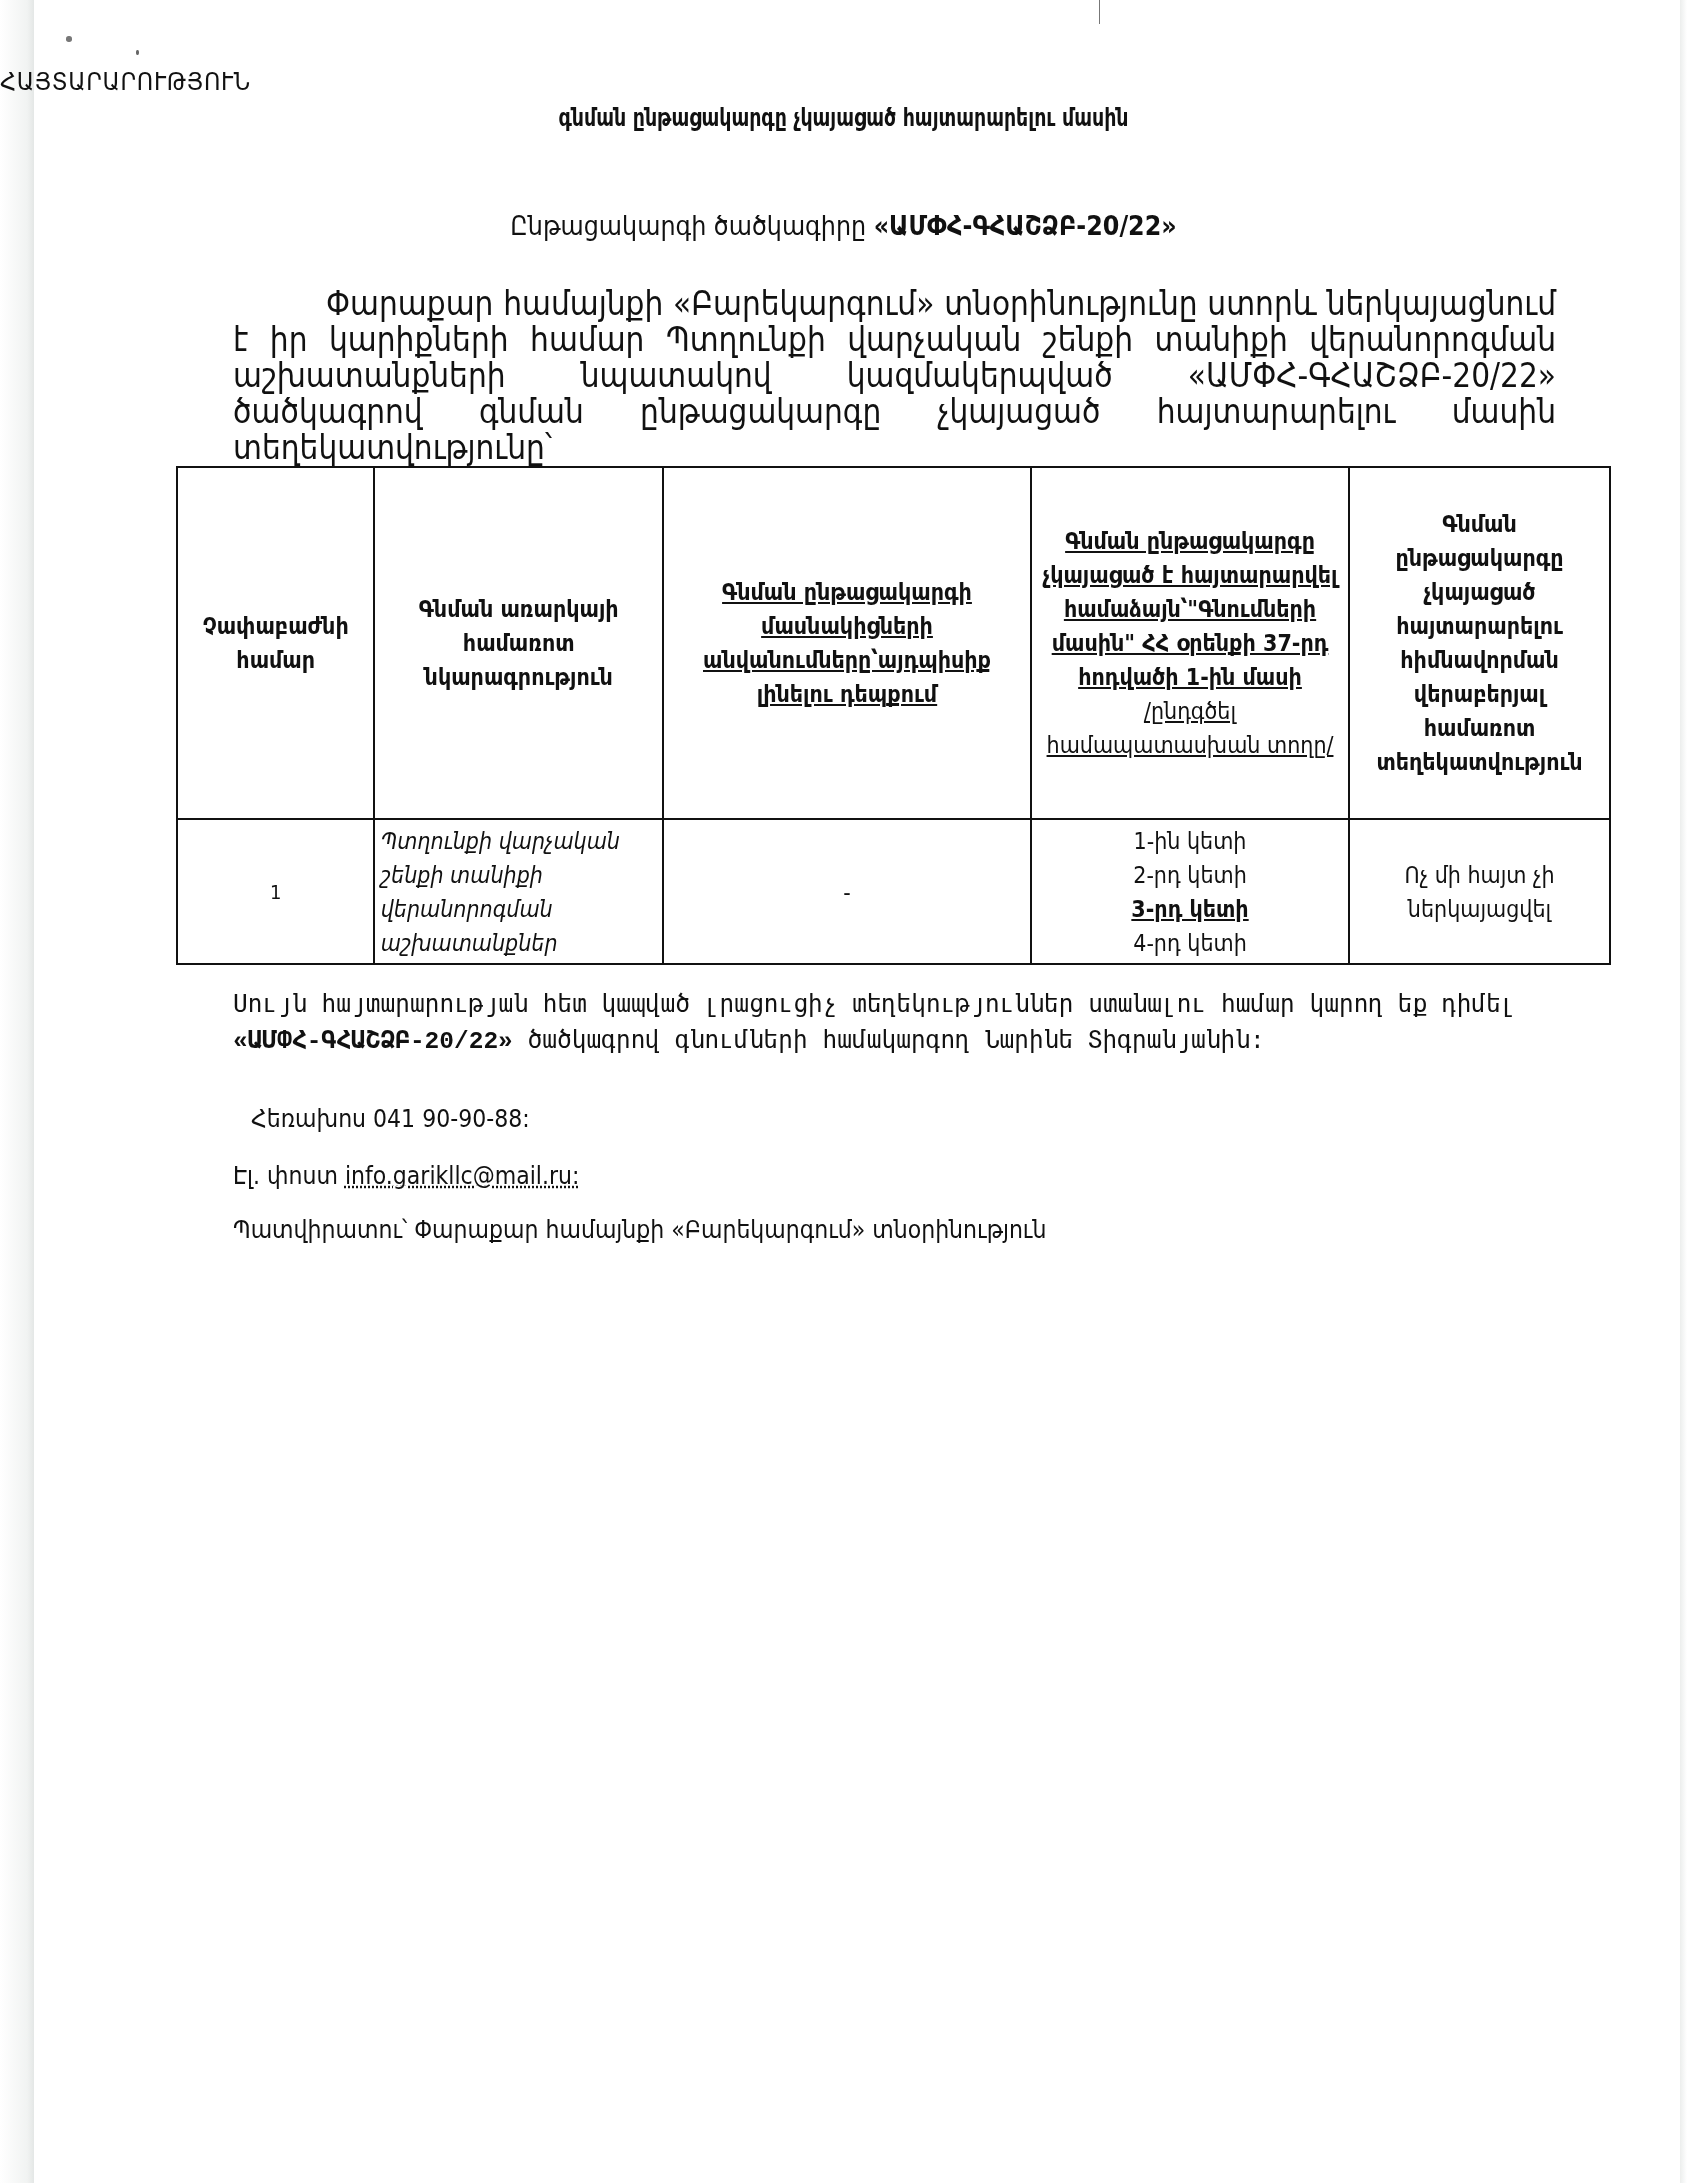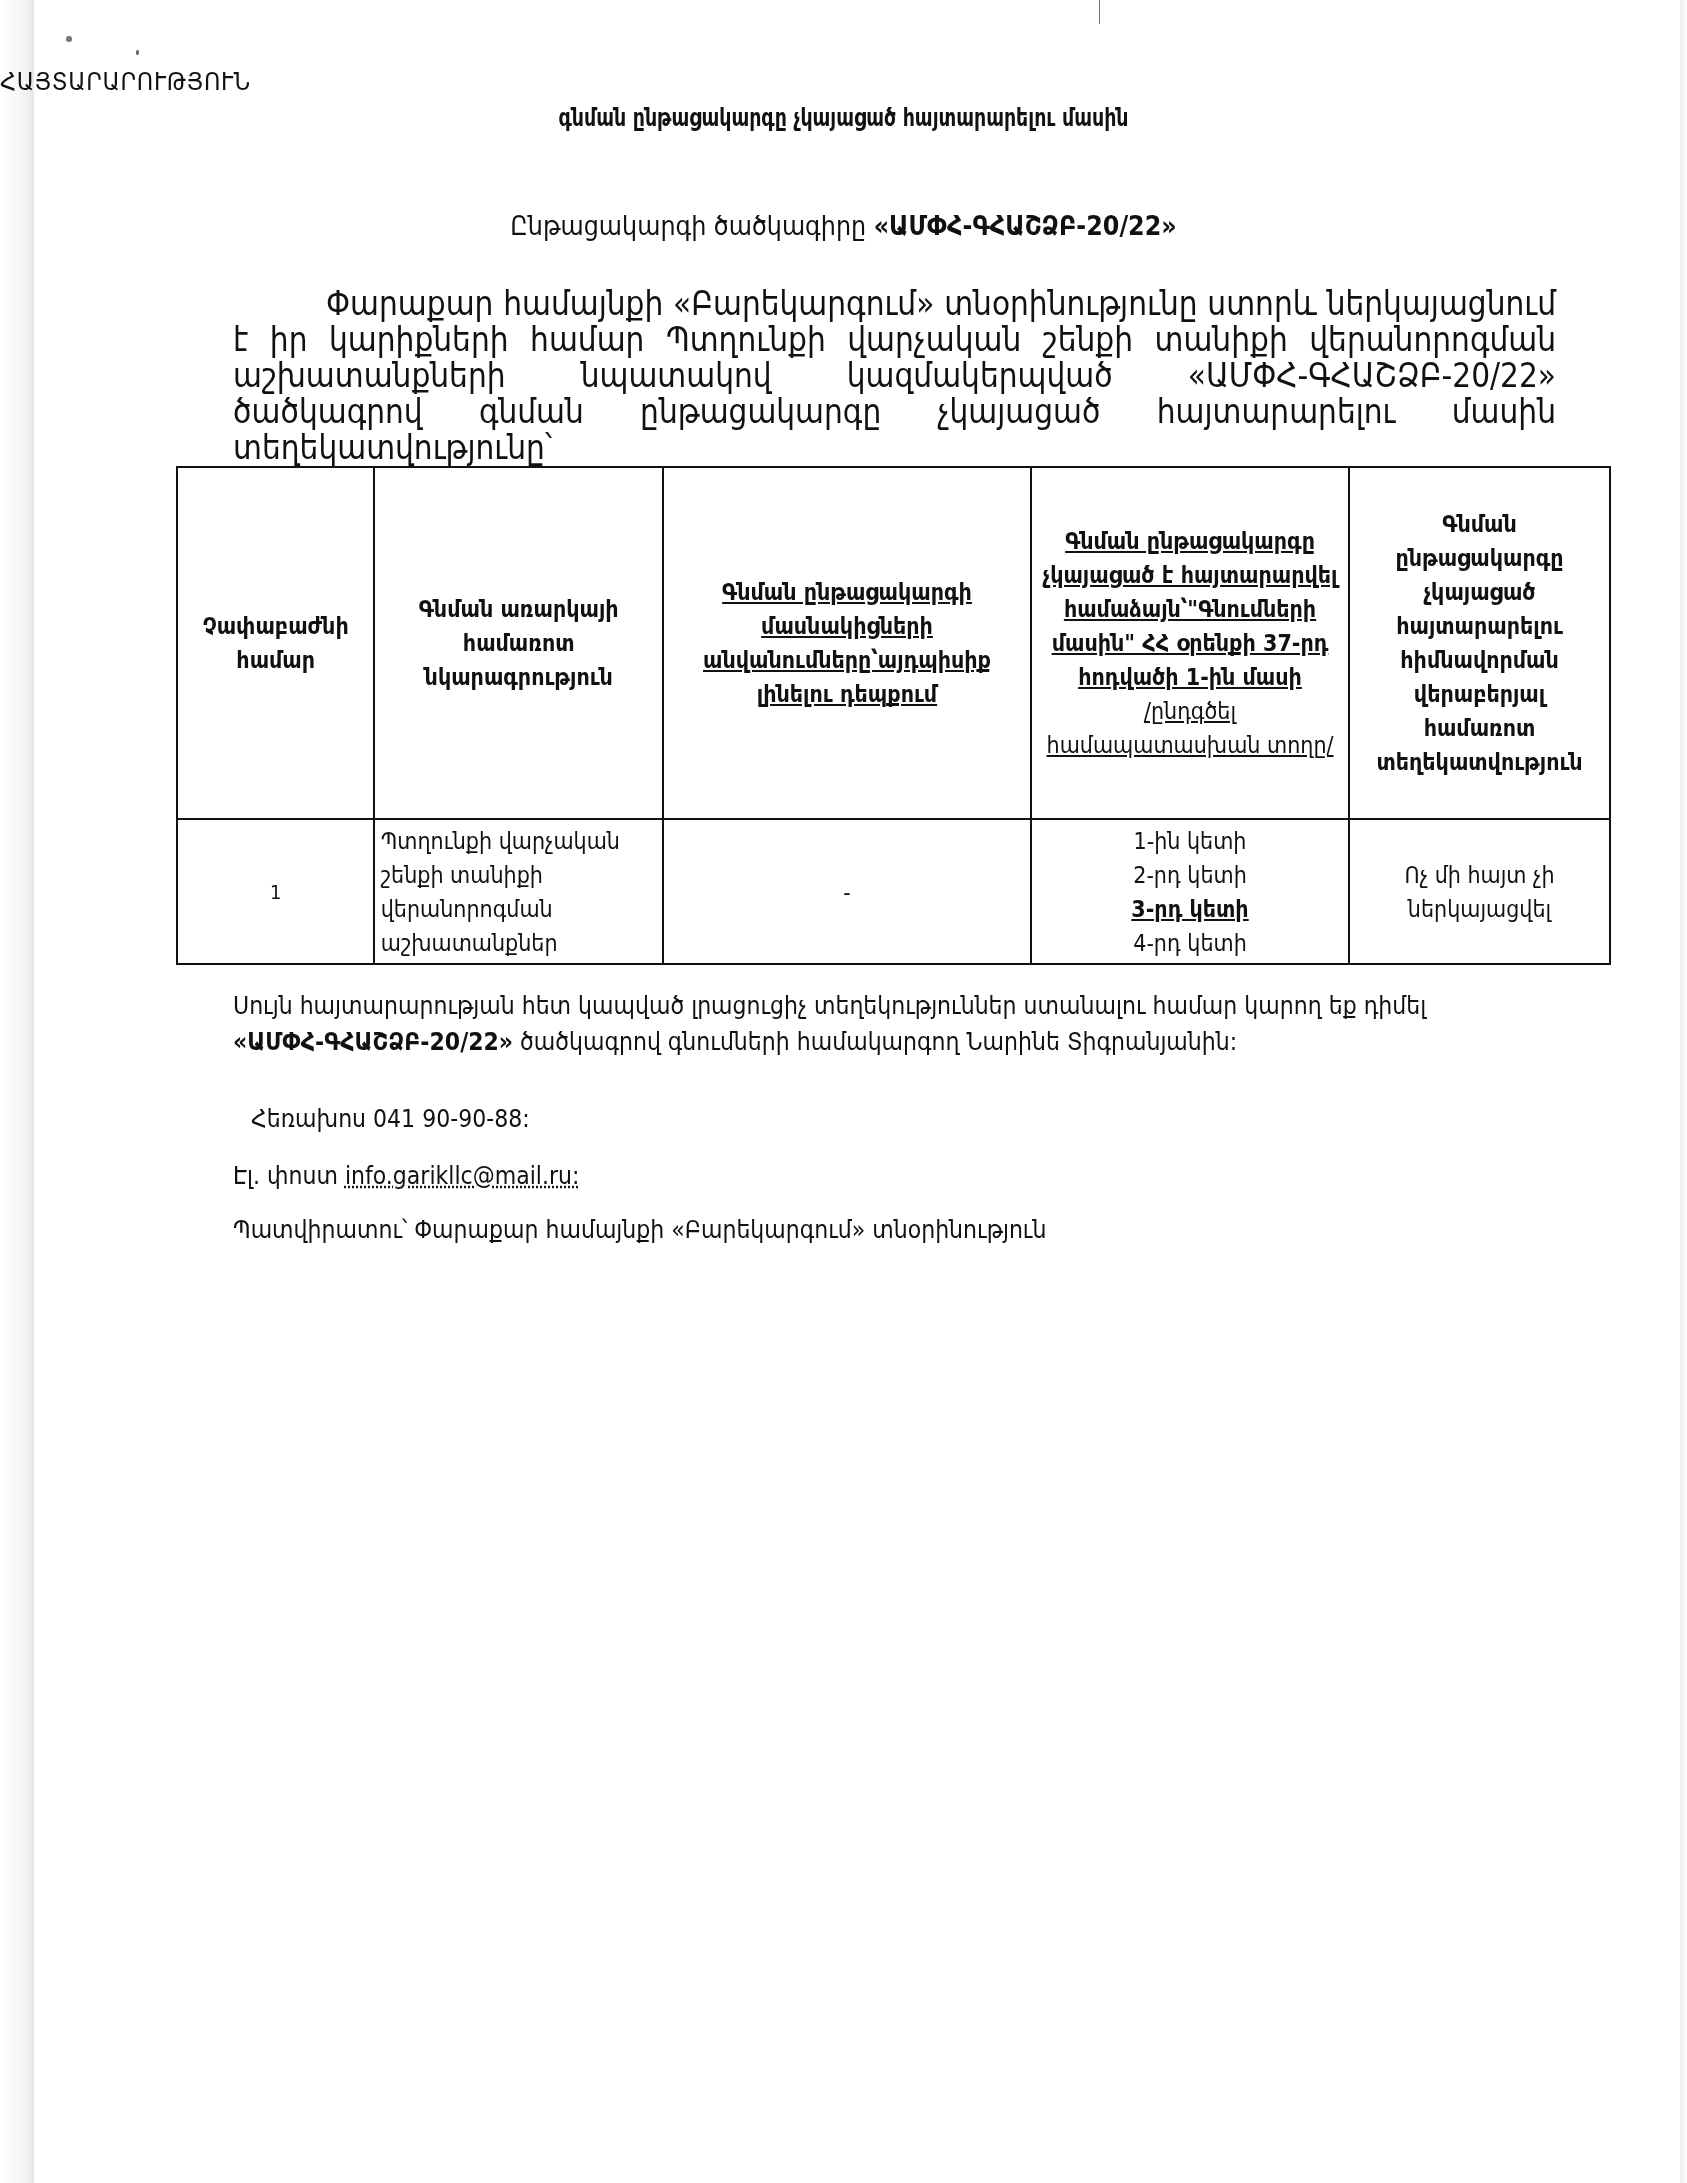--- a/index.html
+++ b/index.html
@@ -27,21 +27,21 @@
           line-height: 36px; text-align: justify; text-indent: 93px; }
 
   table.main { position: absolute; left: 176px; top: 466px; width: 1435px;
          border-collapse: collapse; font-size: 23px; }
   table.main td, table.main th { border: 2px solid #111; text-align: center; vertical-align: middle;
          padding: 2.6px 5.3px; line-height: 34px; }
   table.main th { font-weight: bold; height: 345px; }
   table.main td { height: 138px; }
   .col1 { width: 191px; } .col2 { width: 290px; } .col3 { width: 366px; text-decoration: underline; }
   .col4 { width: 314px; text-decoration: underline; } .col5 { width: 255px; }
-  .cell-left { text-align: left !important; }
+  .cell-left { text-align: left !important; font-style: italic; }
   .emph { font-weight: bold; text-decoration: underline; }
   .light { font-weight: normal; }
   .small-num { font-size: 20px; }
 
   .contact { position: absolute; left: 233px; width: 1356px; font-size: 24.5px; line-height: 36px; }
   .contact .code { font-weight: bold; }
   .email { text-decoration: underline; text-decoration-style: dotted; }
 </style>
 </head>
 <body>
@@ -82,21 +82,21 @@
       <div>1-ին կետի</div>
       <div>2-րդ կետի</div>
       <div class="emph">3-րդ կետի</div>
       <div>4-րդ կետի</div>
     </td>
     <td>Ոչ մի հայտ չի ներկայացվել</td>
   </tr>
 </tbody>
   </table>
 
-<div class="contact" style="top:988px;">
+<div class="contact" style="top:988px;font-family:Liberation Mono, monospace;">
   <span>Սույն հայտարարության հետ կապված լրացուցիչ տեղեկություններ ստանալու համար կարող եք դիմել</span><br>
   <span class="code">«ԱՄՓՀ-ԳՀԱՇՁԲ-20/22»</span><span> ծածկագրով գնումների համակարգող Նարինե Տիգրանյանին:</span>
 </div>
 
 <div class="contact" style="top:1101px;margin-left:18px;">
   <span>Հեռախոս</span>
   <span>041 90-90-88:</span>
 </div>
 
 <div class="contact" style="top:1158px;">

